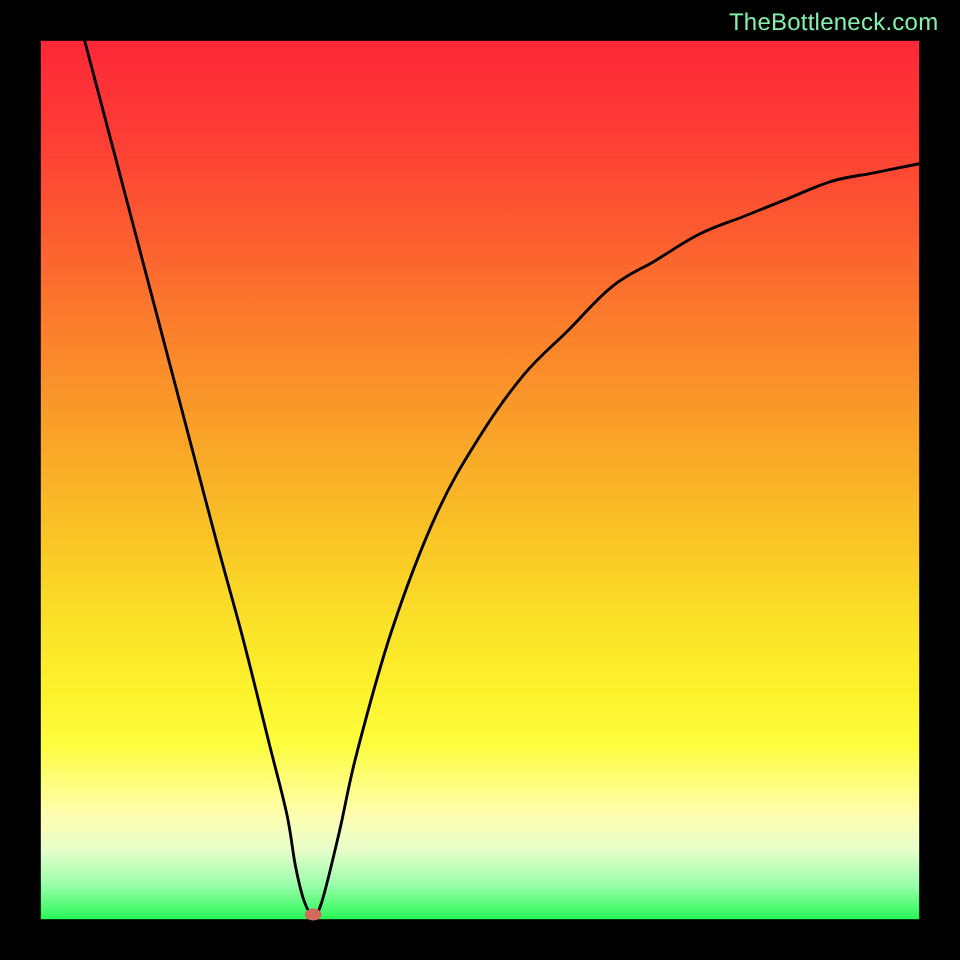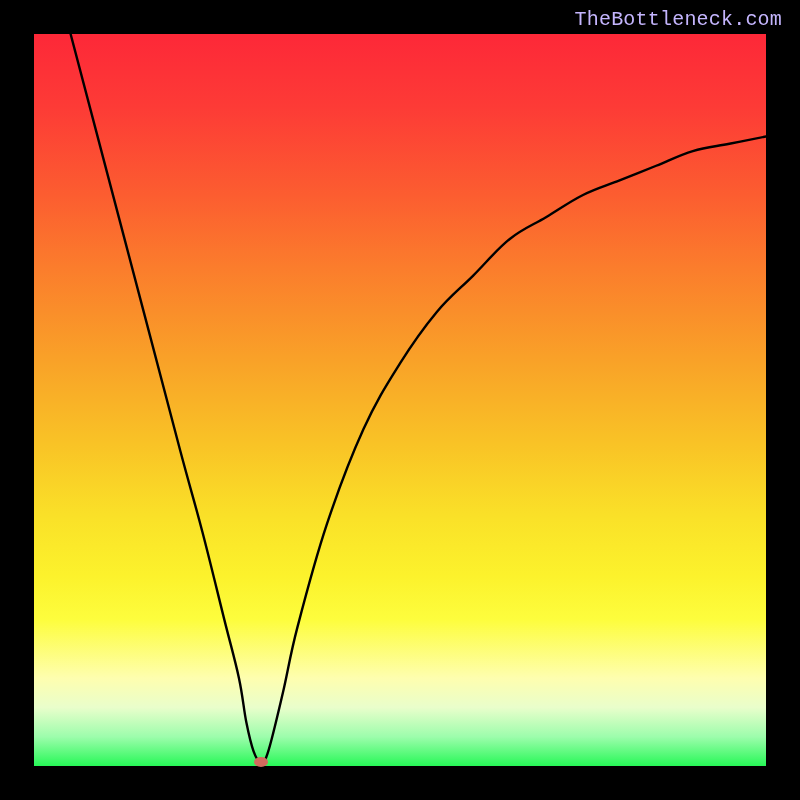--- a/index.html
+++ b/index.html
@@ -36,24 +36,24 @@
       #fefeaf 88%,
       #e9fecb 92%,
       #9dfdac 96%,
       #27f857 100%
     );
   }
   .watermark {
     position: absolute;
     top: 8px;
     right: 18px;
-    font-family: Liberation Mono, monospace;
+    font-family: Liberation Sans, sans-serif;
     font-size: 20px;
     font-weight: 500;
-    color: #c4b5fd;
+    color: #86efac;
     letter-spacing: 0.2px;
     user-select: none;
   }
   svg.curve {
     position: absolute;
     left: 0;
     top: 0;
     width: 732px;
     height: 732px;
   }

